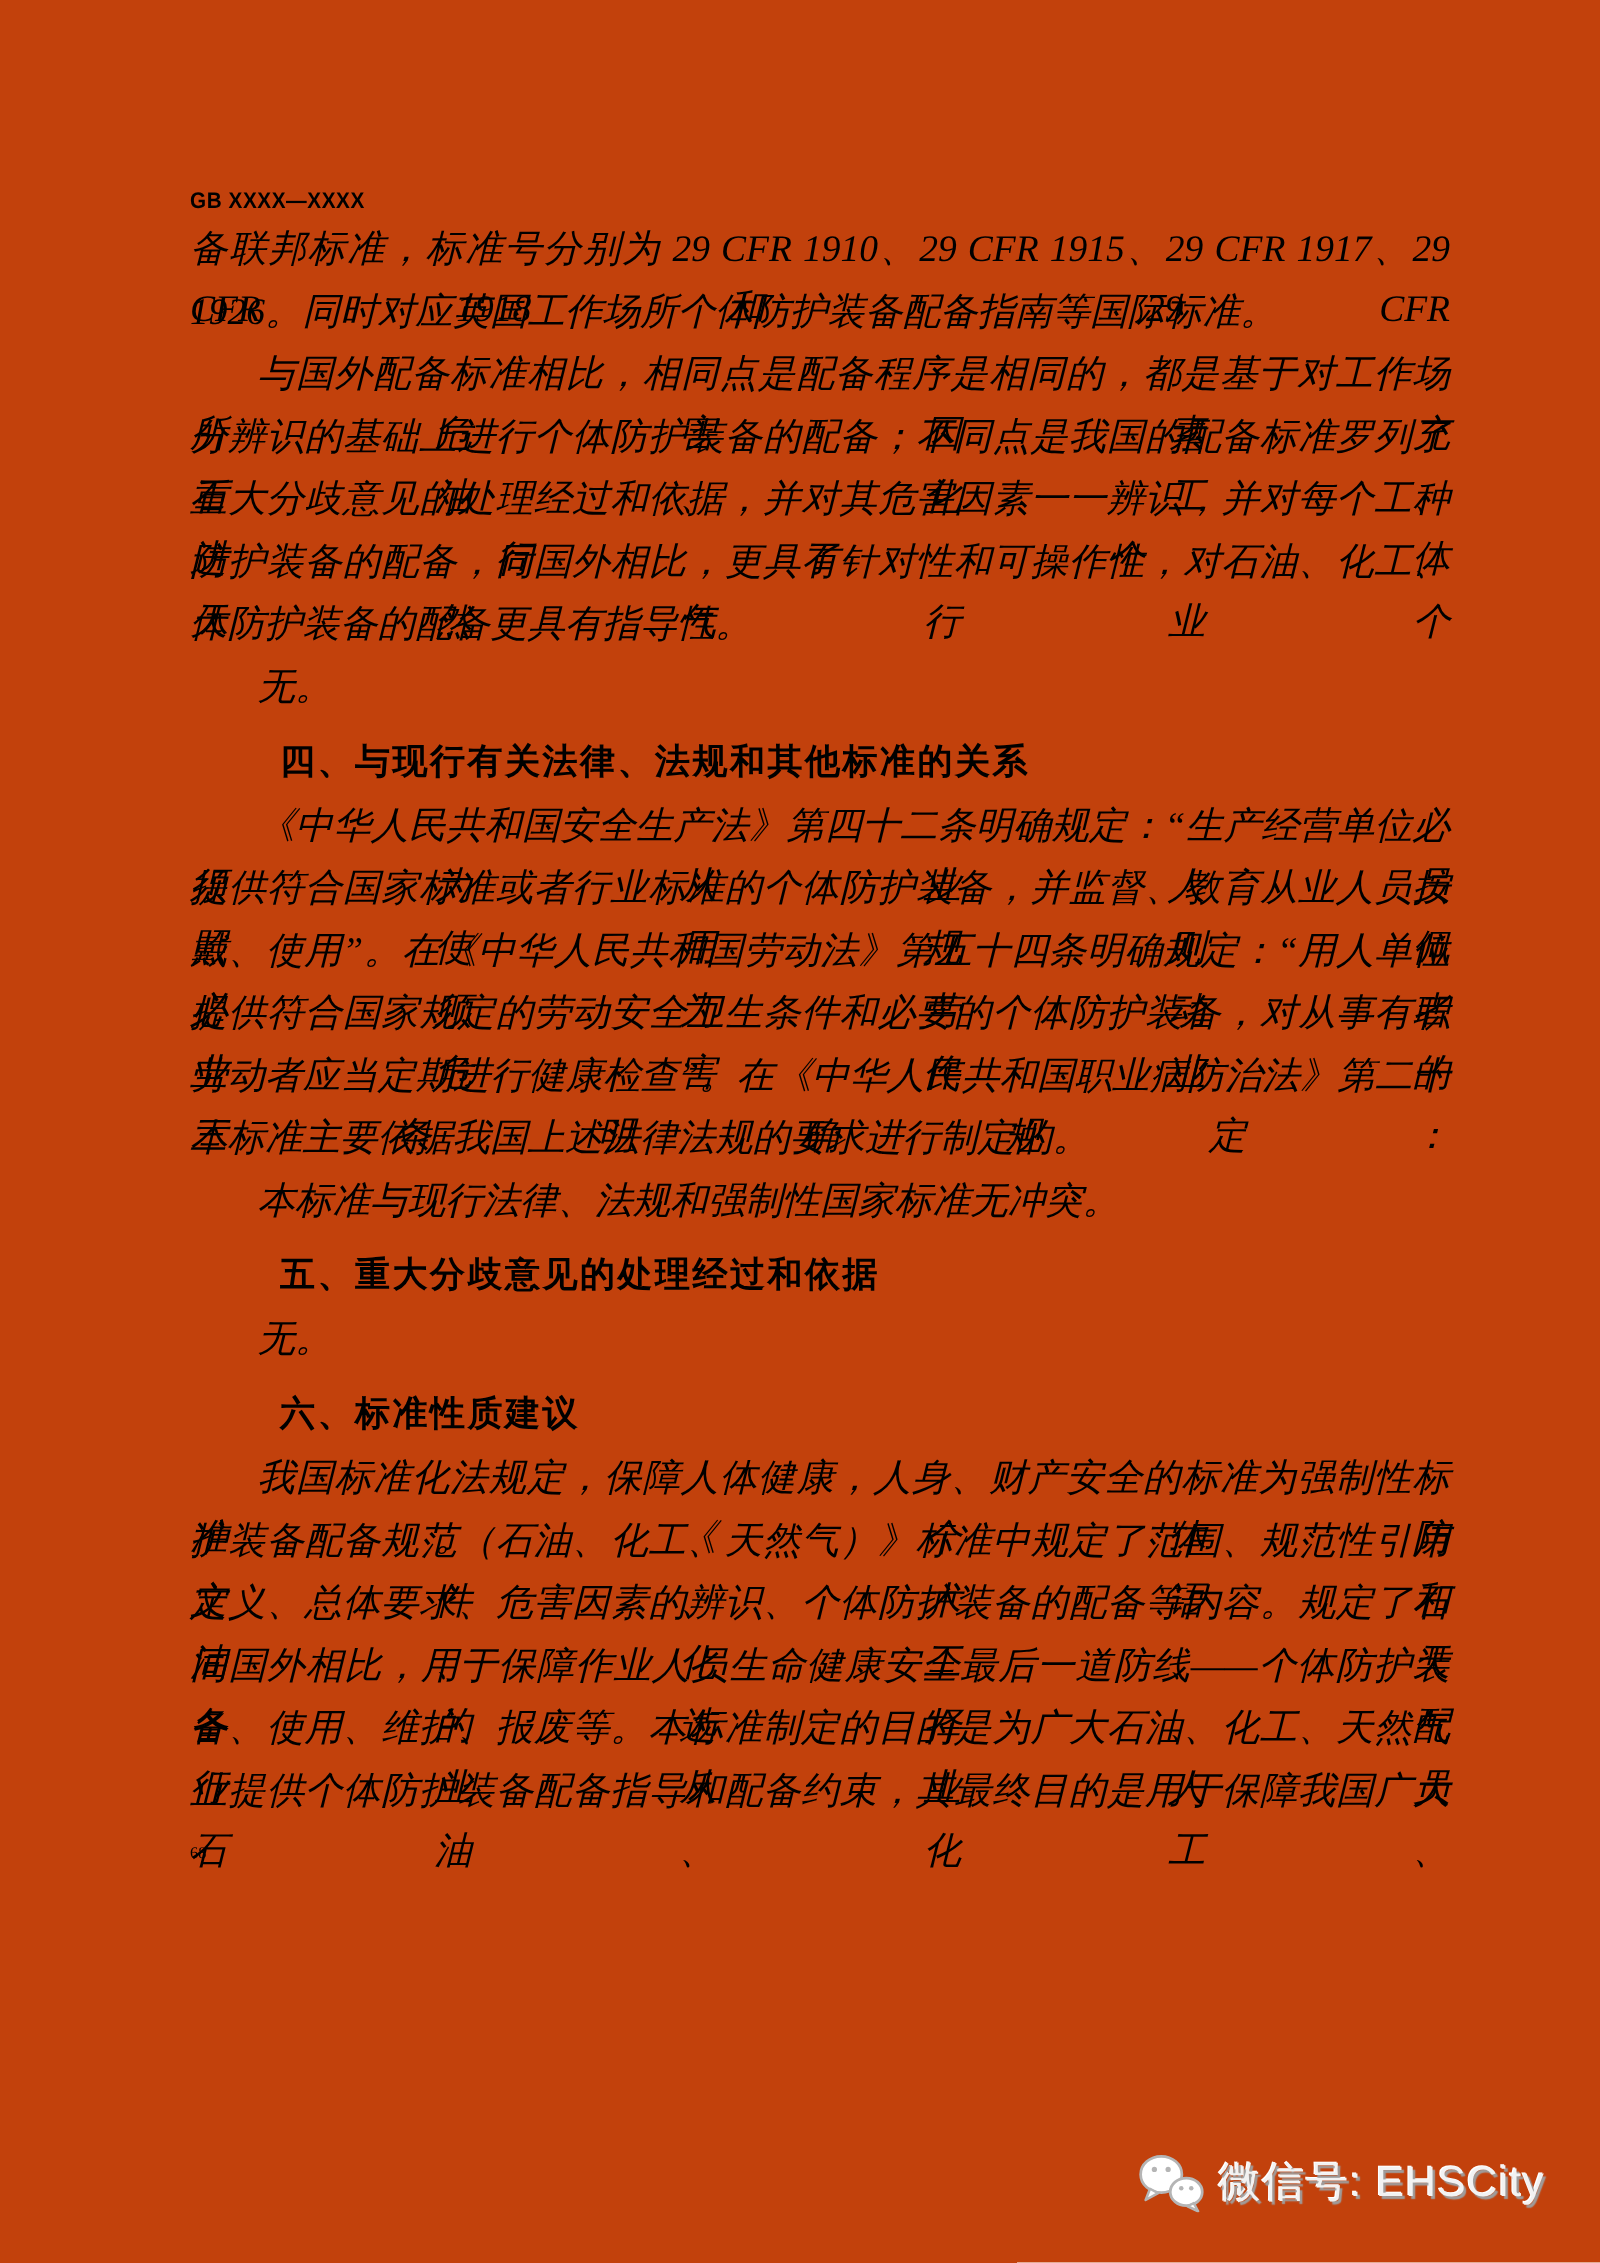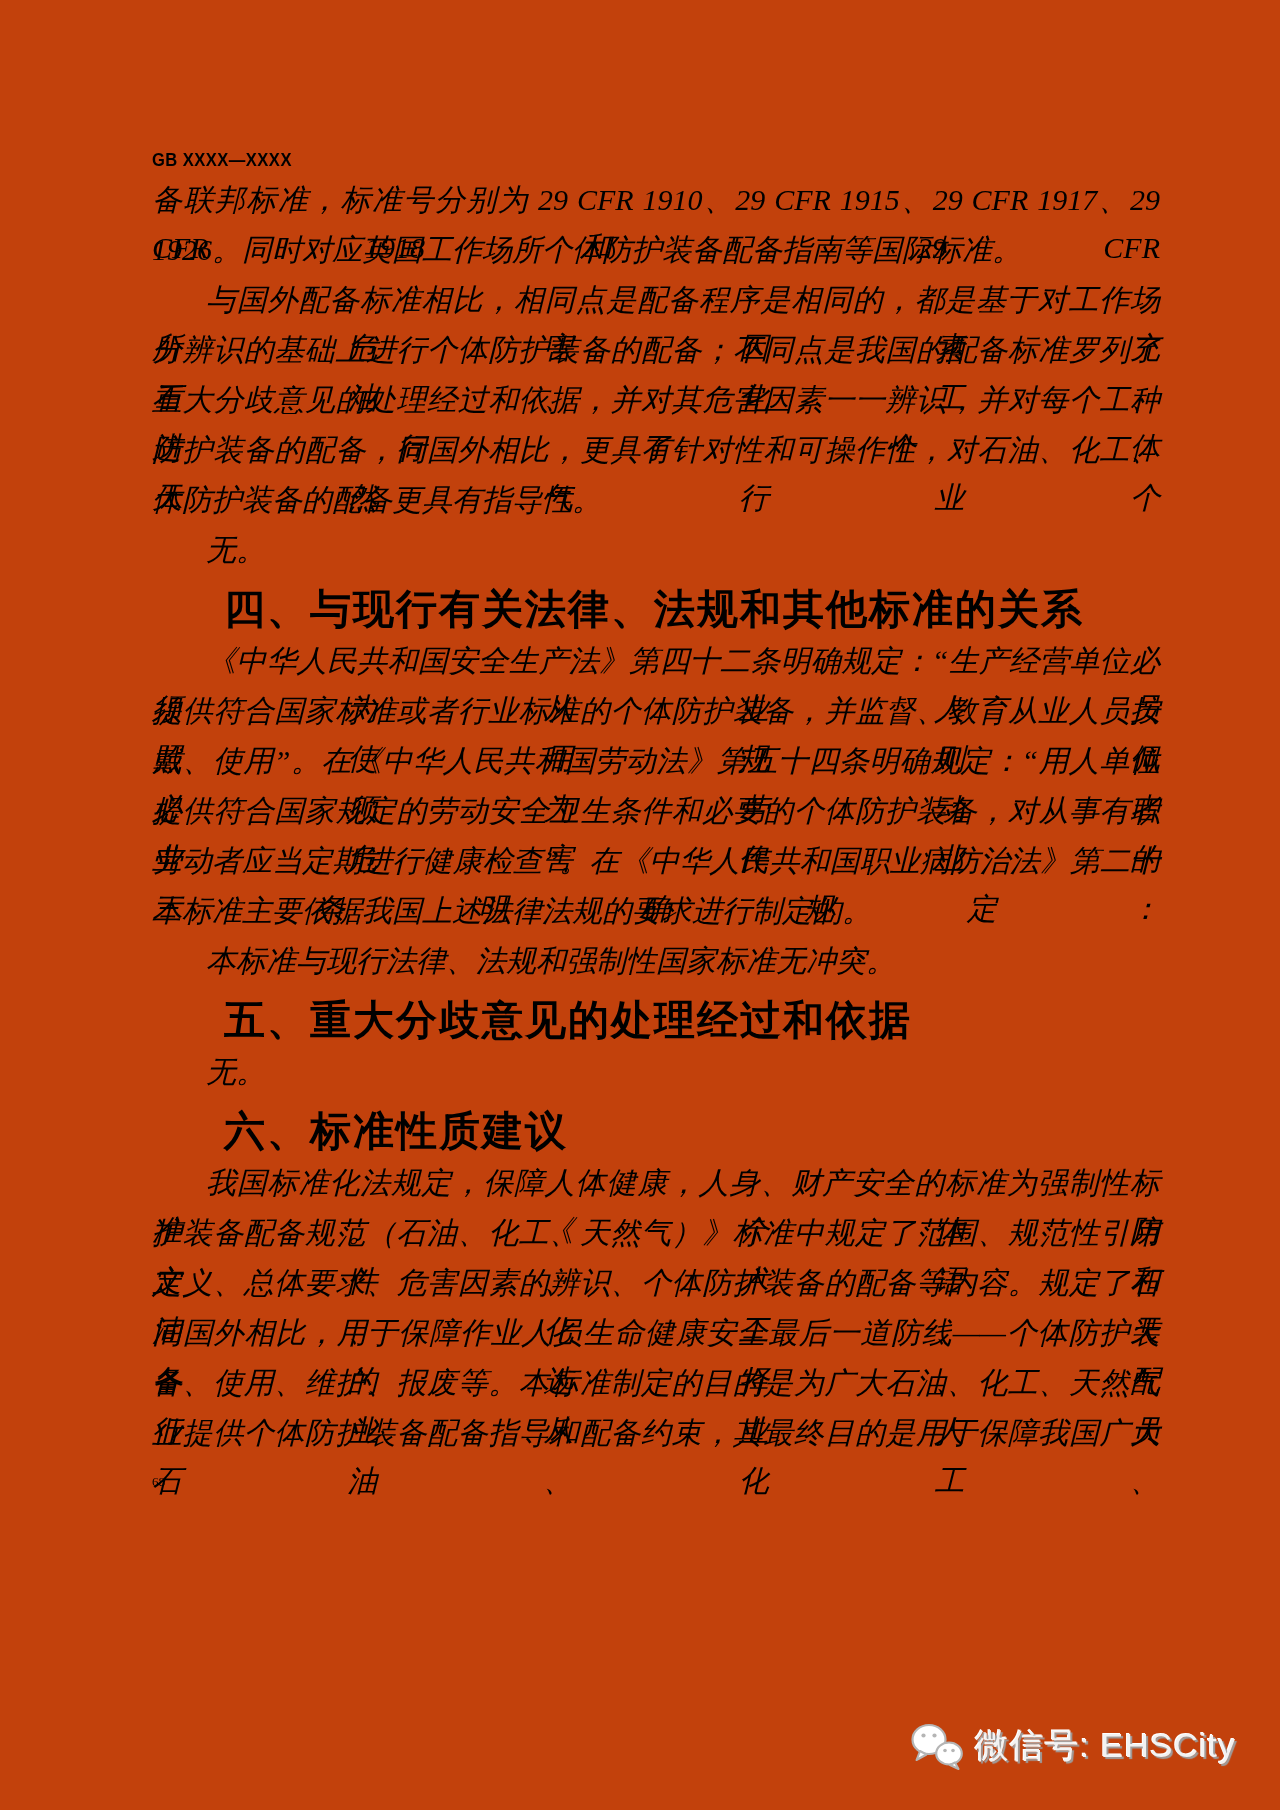--- a/index.html
+++ b/index.html
@@ -39,21 +39,21 @@
     text-align: left;
     text-align-last: left;
   }
   .line.indent { text-indent: 54px; }
   .heading {
     font-family: "Liberation Sans", "DejaVu Sans", sans-serif;
     font-weight: bold;
     color: #000000;
   }
   .h2 {
-    font-size: 41px;
+    font-size: 28px;
     line-height: 56px;
     letter-spacing: 2px;
     padding-left: 72px;
     margin-top: 5px;
   }
   .h3 {
     font-size: 30px;
     line-height: 54px;
     letter-spacing: 1.5px;
     padding-left: 41px;

